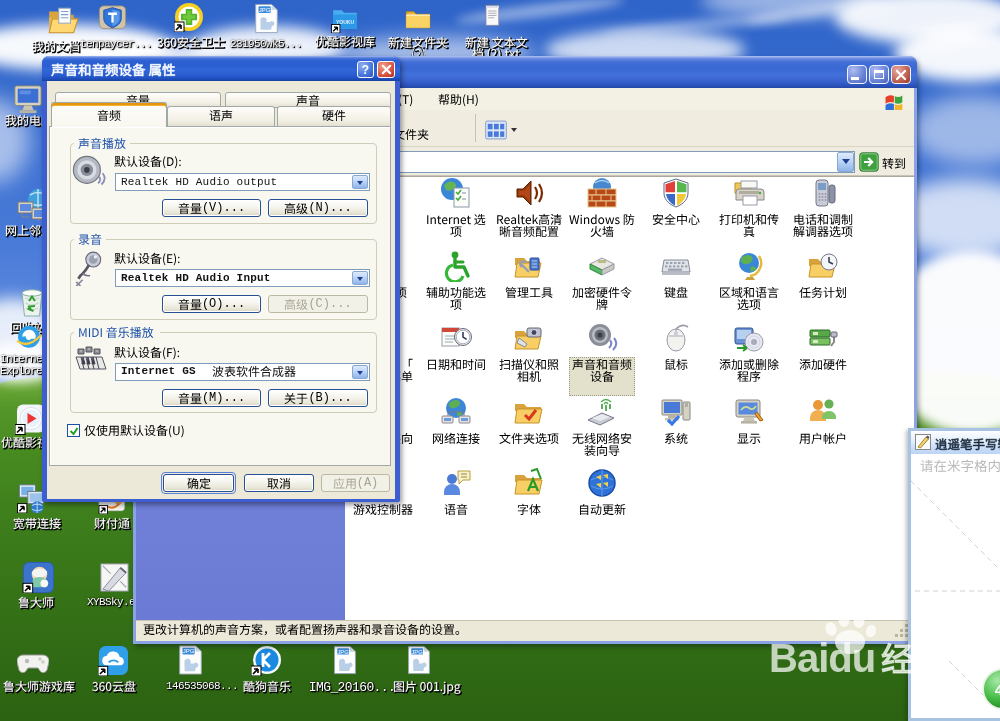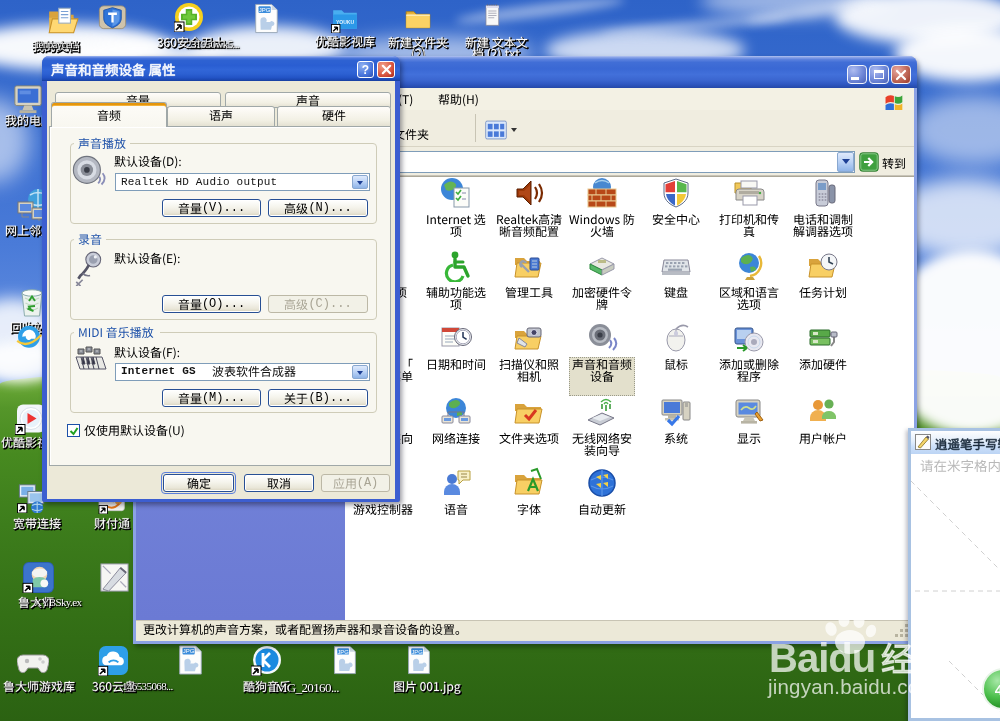--- a/index.html
+++ b/index.html
@@ -1,19 +1,19 @@
 <!DOCTYPE html>
 <html><head><meta charset="utf-8"><style>
 *{margin:0;padding:0;box-sizing:border-box}
 html,body{width:1000px;height:721px;overflow:hidden;position:relative;
  font-family:"Liberation Sans",sans-serif;}
 .vt{position:absolute;overflow:visible;width:1px;height:1px}
 .ab{position:absolute}
-.lab{position:absolute;color:#fff;font-size:10px;letter-spacing:-.6px;font-family:Liberation Serif, serif;
- text-shadow:1px 1px 0 #000,1px 1px 2px #000,0 0 2px rgba(0,0,0,.8);white-space:nowrap;text-align:left}
+.lab{position:absolute;color:#fff;font-size:10px;letter-spacing:-.6px;font-family:Liberation Mono, monospace;
+ text-shadow:1px 1px 0 #000,1px 1px 2px #000,0 0 2px rgba(0,0,0,.8);white-space:nowrap;text-align:center}
 .tb-grad{background:linear-gradient(180deg,#a9bdf0 0%,#7d9ce8 3%,#4a74da 9%,#2e62d2 18%,
  #2a5ed2 38%,#3166d8 55%,#2c60d2 72%,#2354c6 86%,#1b47b0 96%,#163c9c 100%)}
 .tbw{background:linear-gradient(180deg,#b4c4f0 0%,#8aa4e8 4%,#5c82de 11%,#416ed6 20%,
  #3a68d4 40%,#4270da 58%,#3b66d0 75%,#2f58c2 88%,#2448a8 100%)}
 .btn{position:absolute;border:1px solid #274f94;border-radius:3px;
  background:linear-gradient(180deg,#ffffff 0%,#f5f4ec 45%,#e9e6d8 80%,#d8d3bd 100%);
  box-shadow:inset 0 0 0 1px #fff}
 .btnd{position:absolute;border:1px solid #bcb8a6;border-radius:3px;background:#f2f1e7}
 .combo{position:absolute;background:#fff;border:1px solid #7f9db9;height:18px}
 .cbtn{position:absolute;right:1px;top:1px;width:16px;height:14px;border-radius:2px;
@@ -1612,20 +1612,24 @@
         <use href="#g20" x="1000"></use>
         <use href="#g192" x="1084"></use>
         <use href="#g22" x="1222"></use>
         <use href="#g190" x="1306"></use>
       </g>
     </svg>
     <div class="combo" style="left:73px;top:117px;width:255px">
       <span style="font-family:Liberation Mono,monospace;font-size:11px;font-weight:normal;color:#111;letter-spacing:.2px;position:absolute;white-space:pre;left:5px;top:2px">Realtek HD Audio output</span>
       <span class="cbtn"></span>
     </div>
+    <div class="combo" style="left:73px;top:213px;width:255px">
+      <span style="font-family:Liberation Mono,monospace;font-size:11px;font-weight:bold;color:#111;letter-spacing:.2px;position:absolute;white-space:pre;left:5px;top:2px">Realtek HD Audio Input</span>
+      <span class="cbtn"></span>
+    </div>
     <div class="combo" style="left:73px;top:307px;width:255px">
       <span class="cbtn"></span>
     </div>
     <span style="font-family:Liberation Mono,monospace;font-size:11px;font-weight:bold;color:#111;letter-spacing:.2px;position:absolute;white-space:pre;left:79px;top:309px">Internet GS </span>
     <svg class="vt" style="left:170.0px;top:320.0px">
       <g transform="scale(0.04800,-0.04800)" fill="#111">
         <use href="#g193" x="0"></use>
         <use href="#g194" x="250"></use>
         <use href="#g195" x="500"></use>
         <use href="#g18" x="750"></use>
@@ -1771,14 +1775,13 @@
         <ellipse cx="37" cy="9" rx="5.5" ry="7"></ellipse>
         <ellipse cx="49" cy="19" rx="5" ry="6.5" transform="rotate(20 49 19)"></ellipse>
       </g>
     </svg>
     <svg class="vt" style="left:881.0px;top:671.0px">
       <g transform="scale(0.13200,-0.13200)" fill="rgba(255,255,255,.72)" stroke="rgba(255,255,255,.72)" stroke-width="10">
         <use href="#g220" x="0"></use>
         <use href="#g221" x="265"></use>
       </g>
     </svg>
-    <div class="ab" style="left:768px;top:677px;font-family:'Liberation Sans';font-size:20.5px;line-height:20px;letter-spacing:.2px;color:rgba(255,255,255,.72)">jingyan.baidu.com</div>
   </div>
 <div class="ab" style="left:982px;top:668px;width:42px;height:42px;border-radius:50%;border:2px solid #e8f4e8;background:radial-gradient(circle at 35% 28%,#a8e8a8,#4cc04c 45%,#1e8a1e 80%,#156a15);color:#fff;font-weight:bold;font-size:15px;text-align:center;line-height:40px;font-family:'Liberation Sans'">49</div>
 </body></html>

